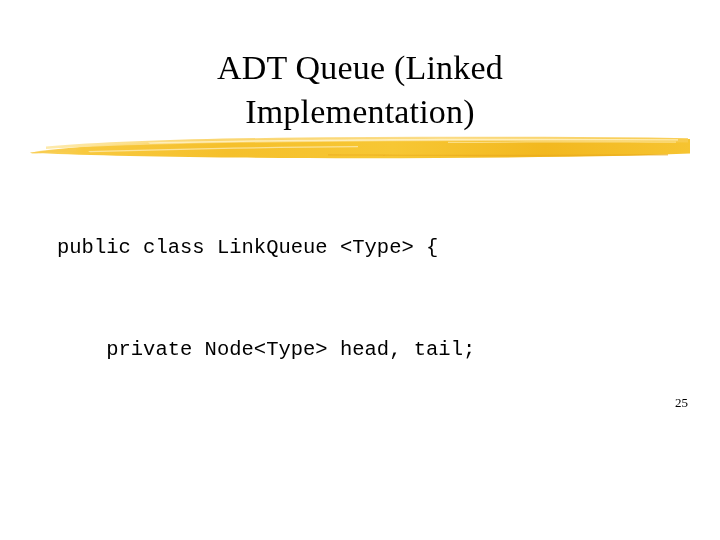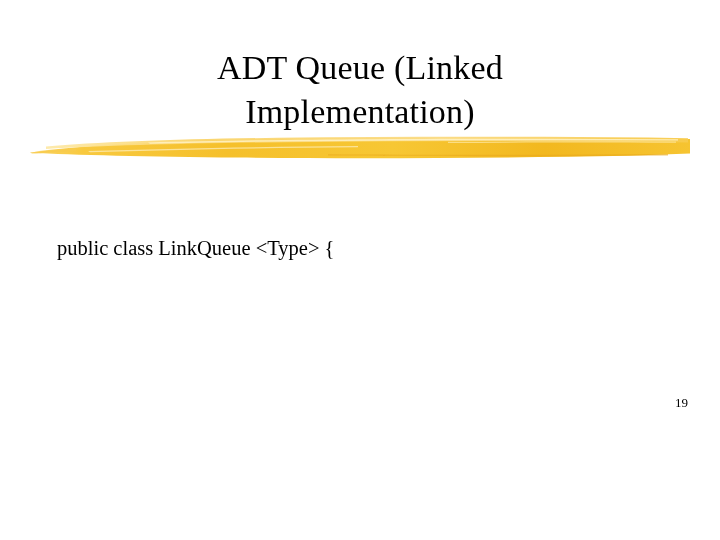--- a/index.html
+++ b/index.html
@@ -60,21 +60,20 @@
     font-family: "Liberation Mono", "DejaVu Sans Mono", monospace;
     font-size: 20.5px;
     line-height: 34px;
     color: #000000;
     white-space: pre;
     letter-spacing: 0px;
   }
   #code-block .code-line {
     height: 34px;
     white-space: pre;
-    font-family: Liberation Serif, serif;
   }
   #code-block .code-line.blank {
     height: 34px;
   }
 
   
   #page-number {
     position: absolute;
     right: 32px;
     bottom: 30px;
@@ -127,23 +126,24 @@
                C580,12.4 500,12.4 420,13.0 Z" fill="#FDE9A8" opacity="0.7"></path>
       <path d="M60,21.0 C140,18.6 230,16.8 330,16.0 L330,17.2
                C230,18.0 142,19.8 62,22.2 Z" fill="#FFF6DA" opacity="0.6"></path>
 
       <path d="M2,22.6 C14,21.2 30,19.8 48,18.6 L48,21.2 C30,22.0 14,23.0 4,23.6 Z" fill="#F8CB4C" opacity="0.8"></path>
     </svg>
   </div>
 
   <div id="code-block">
     <div class="code-line">public class LinkQueue &lt;Type&gt; {</div>
+    <div class="code-line">    private Node&lt;Type&gt; head, tail;</div>
     <div class="code-line blank"></div>
     
     
     
     
     
   </div>
 
-  <div id="page-number">19</div>
+  <div id="page-number">25</div>
 
 </div>
 
 </body></html>

